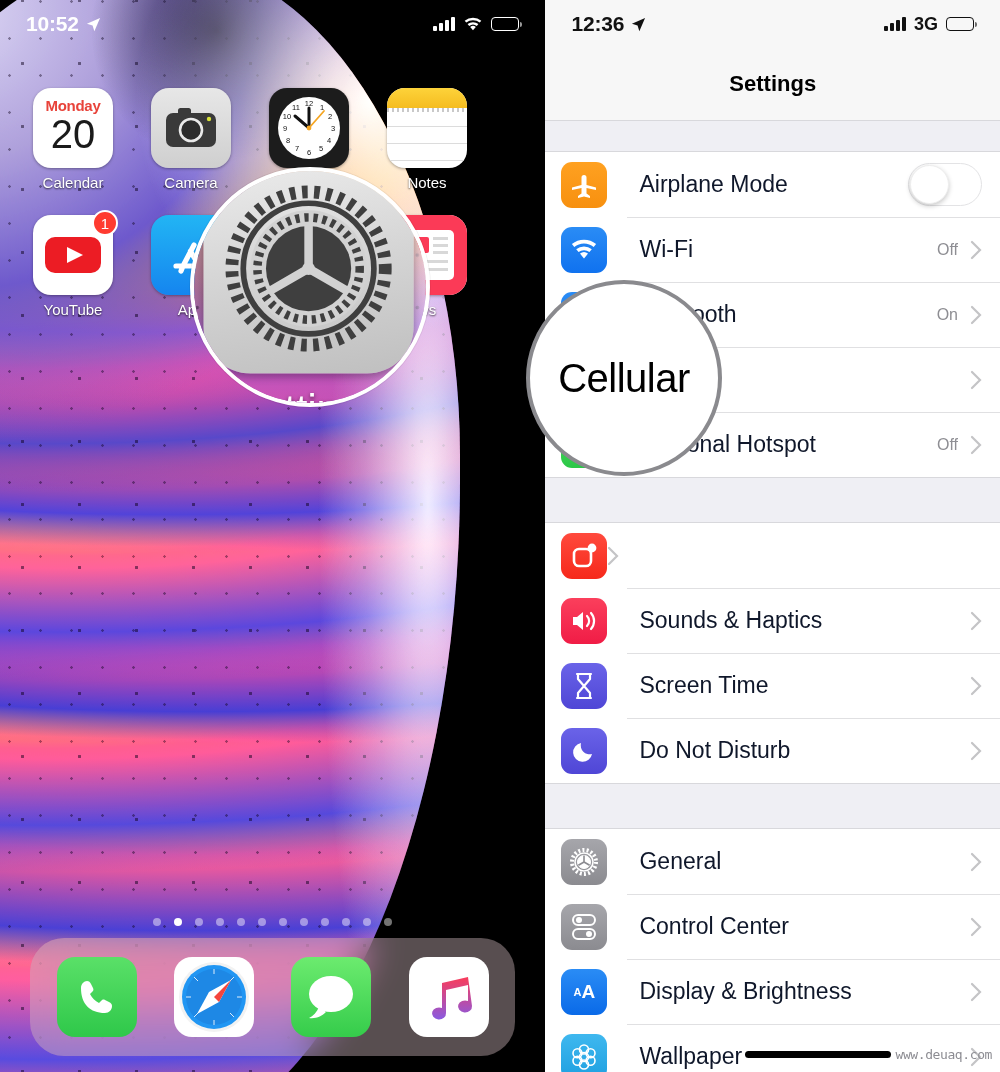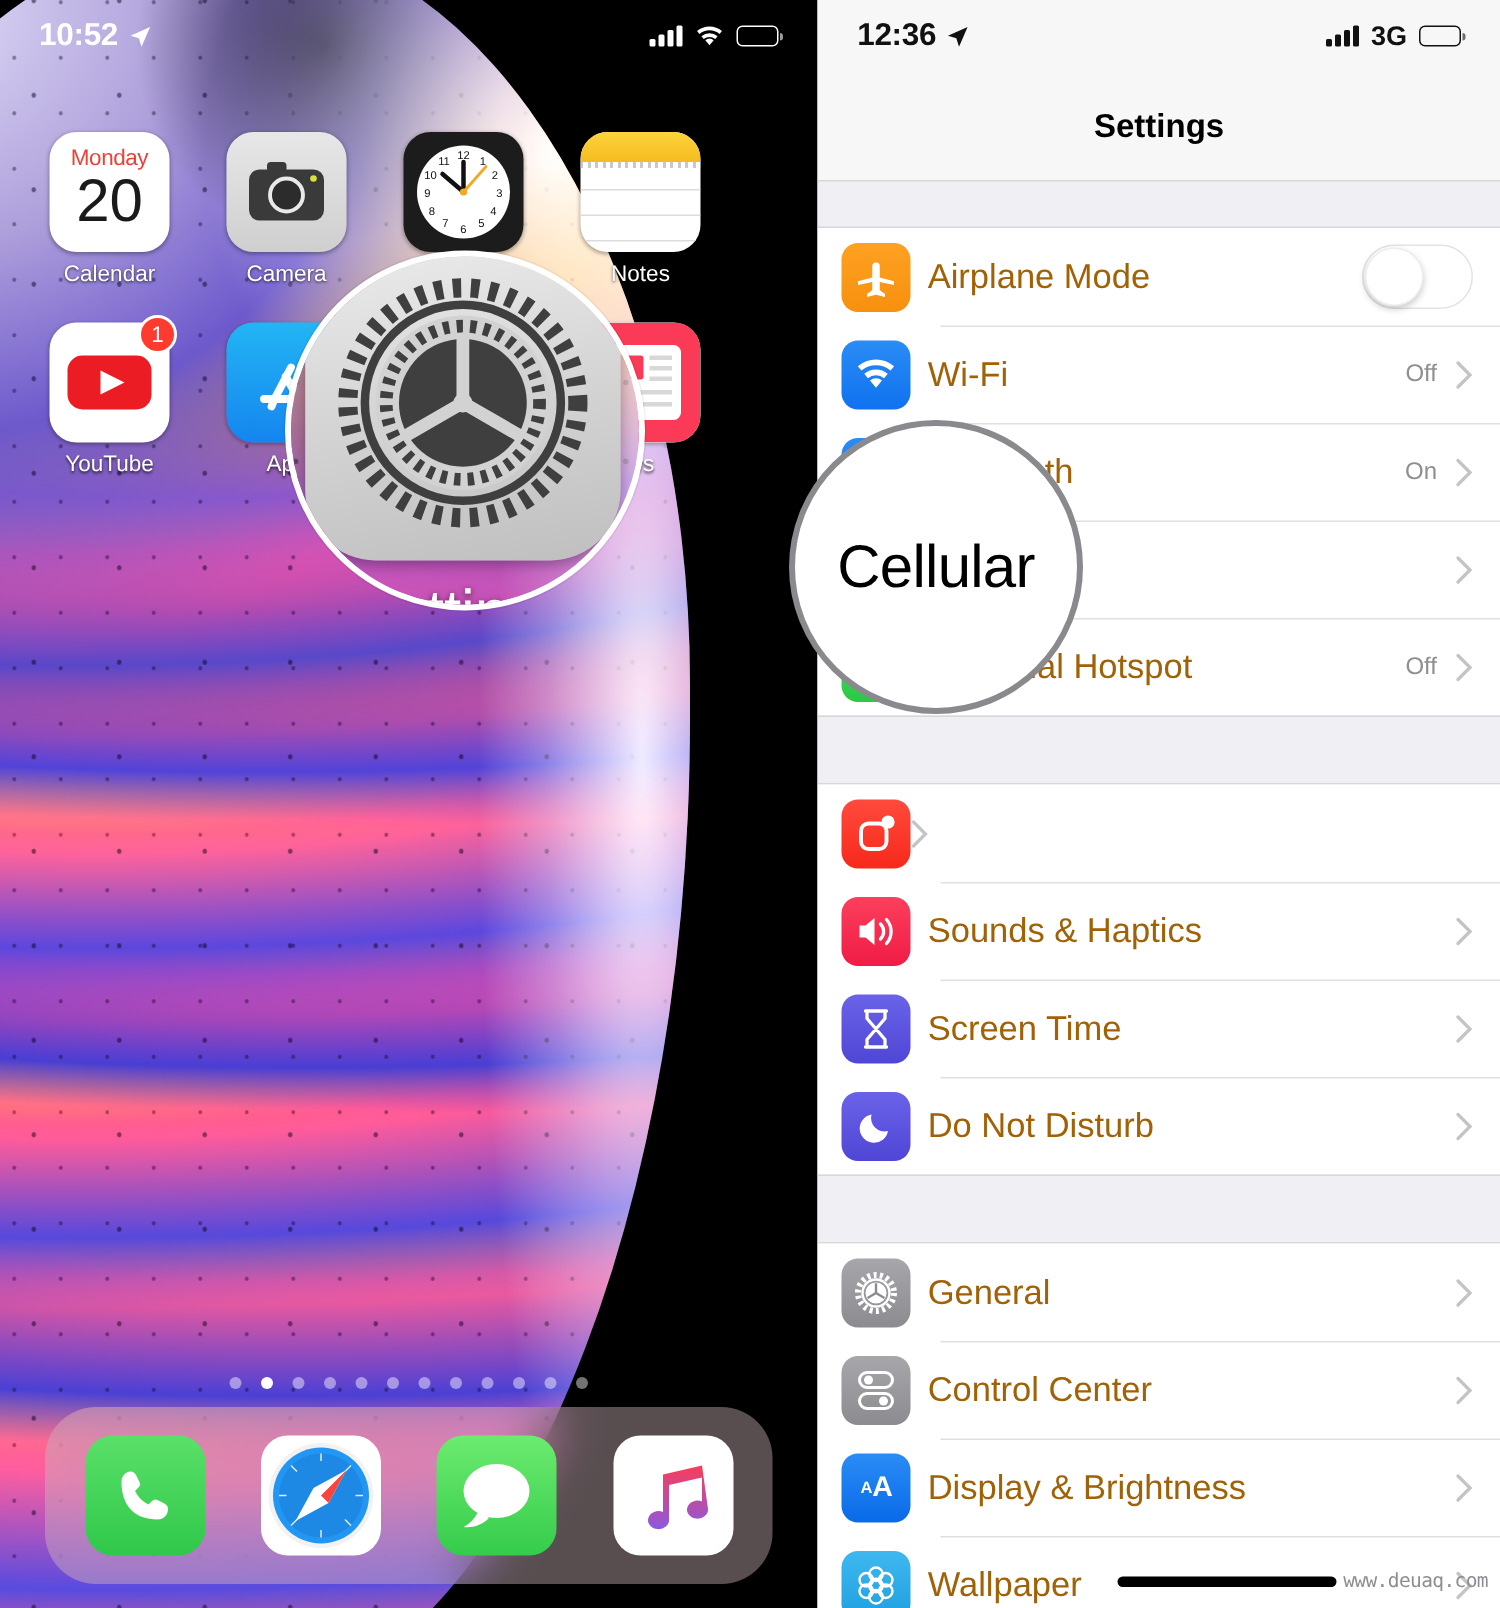--- a/index.html
+++ b/index.html
@@ -46,21 +46,21 @@
   
   .appgrid{position:absolute;left:0;top:88px;width:500px;}
   .approw{display:flex;justify-content:space-around;padding:0 14px;margin-bottom:24px;}
   .app{width:96px;display:flex;flex-direction:column;align-items:center;}
   .appicon{width:80px;height:80px;border-radius:18px;position:relative;overflow:hidden;
            box-shadow:0 1px 3px rgba(0,0,0,.35);}
   .applabel{margin-top:6px;font-size:15px;color:#fff;text-shadow:0 1px 2px rgba(0,0,0,.75);white-space:nowrap;}
 
   
   .ic-cal{background:#fff;display:flex;flex-direction:column;align-items:center;justify-content:flex-start;}
-  .ic-cal .d1{font-size:15px;color:#e8433a;font-weight:normal;margin-top:9px;letter-spacing:-.3px;}
+  .ic-cal .d1{font-size:15px;color:#e8433a;font-weight:bold;margin-top:9px;letter-spacing:-.3px;}
   .ic-cal .d2{font-size:40px;color:#1a1a1a;line-height:.95;margin-top:1px;font-weight:300;}
   
   .ic-cam{background:linear-gradient(180deg,#e7e7e7,#cfcfcf);display:flex;align-items:center;justify-content:center;}
   
   .ic-clock{background:#1c1c1c;display:flex;align-items:center;justify-content:center;}
   
   .ic-notes{background:#fff;}
   .ic-notes .top{height:20px;background:linear-gradient(180deg,#fdd33a,#f5bc20);}
   .ic-notes .rule{height:1px;background:#dcdcdc;margin:0 0;}
   
@@ -119,21 +119,21 @@
   .sbar-r{height:48px;display:flex;align-items:center;justify-content:space-between;
           padding:0 26px;box-sizing:border-box;color:#111;background:#f7f7f7;}
   .navbar{height:72px;background:#f7f7f7;display:flex;align-items:center;justify-content:center;
           font-size:22px;font-weight:bold;color:#000;}
   .gap{height:30px;background:#efeff4;border-top:1px solid #d8d8dc;border-bottom:1px solid #d8d8dc;}
   .gap.tall{height:44px;}
   .grp{background:#fff;}
   .row{display:flex;align-items:center;height:65px;padding-left:16px;box-sizing:border-box;position:relative;}
   .row + .row::before{content:"";position:absolute;left:82px;right:0;top:0;height:1px;background:#e0e0e2;}
   .ricon{width:46px;height:46px;border-radius:11px;flex:0 0 46px;display:flex;align-items:center;justify-content:center;}
-  .rlabel{margin-left:11px;font-size:23px;color:#a16207;flex:1;}
+  .rlabel{margin-left:32px;font-size:23px;color:#0f172a;flex:1;}
   .rval{font-size:16px;color:#8e8e93;margin-right:12px;}
   .chev{margin-right:18px;color:#c4c4c6;}
   .toggle{width:74px;height:43px;border-radius:22px;background:#fff;border:1.5px solid #e3e3e5;
           margin-right:18px;position:relative;box-sizing:border-box;}
   .toggle .knob{position:absolute;left:1px;top:1px;width:39px;height:39px;border-radius:50%;background:#fff;
                 box-shadow:0 2px 5px rgba(0,0,0,.22);border:.5px solid #eee;box-sizing:border-box;}
 
   .i-air{background:linear-gradient(180deg,#ffa121,#f7900f);}
   .i-wifi{background:linear-gradient(180deg,#2a8cf5,#1072ef);}
   .i-bt{background:linear-gradient(180deg,#2a8cf5,#1072ef);}

